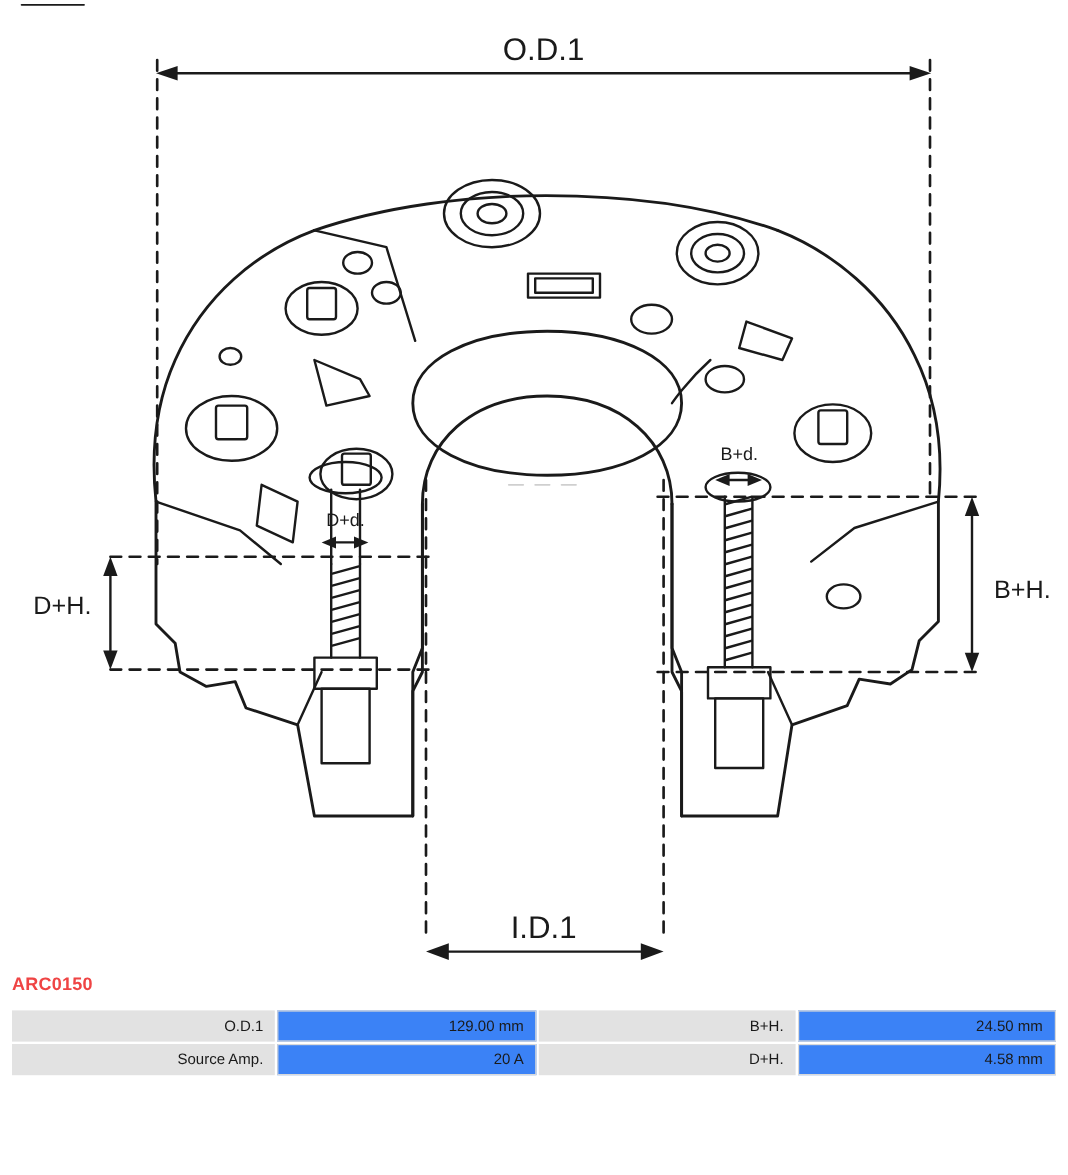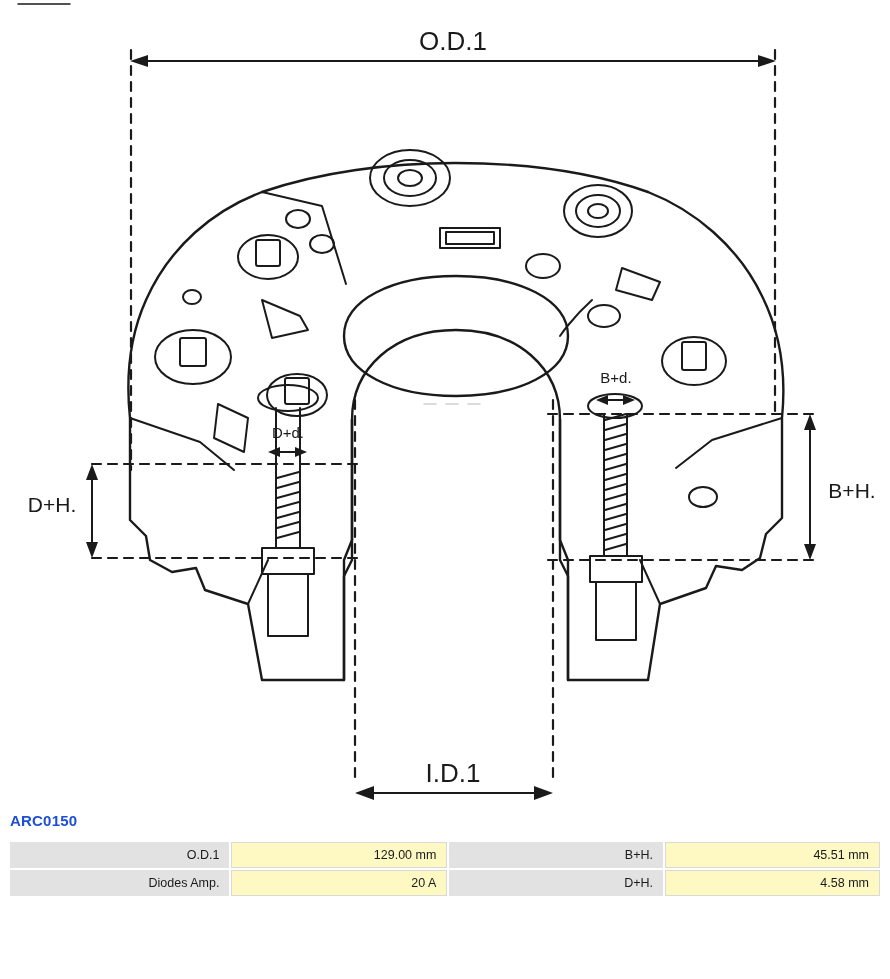--- a/index.html
+++ b/index.html
@@ -56,21 +56,21 @@
     background: #e2e2e2;
     white-space: nowrap;
   }
   #spec-table td.label {
     text-align: right;
     width: 220px;
     color: #1a1a1a;
   }
   #spec-table td.value {
     text-align: right;
-    background: #fef9c3;
+    background: #3b82f6;
     width: 215px;
     border: 1px solid #d9d9d9;
     color: #1a1a1a;
   }
   .tri {
     font-size: 11px;
   }
 </style>
 </head>
 <body>
@@ -234,32 +234,32 @@
         <text id="lbl-od" x="453" y="50" font-size="26" text-anchor="middle">O.D.1</text>
         <text id="lbl-id" x="453" y="782" font-size="26" text-anchor="middle">I.D.1</text>
         <text id="lbl-bh" x="852" y="498" font-size="21" text-anchor="middle">B+H.</text>
         <text id="lbl-dh" x="52" y="512" font-size="21" text-anchor="middle">D+H.</text>
         <text id="lbl-bd" x="616" y="383" font-size="15" text-anchor="middle">B+d.</text>
         <text id="lbl-dd" x="288" y="438" font-size="15" text-anchor="middle">D+d.</text>
       </g>
     </svg>
   </div>
 
-  <div id="part-number" style="color: #1d4ed8;">ARC0150</div>
+  <div id="part-number" style="color: #ef4444;">ARC0150</div>
 
   <table id="spec-table">
     <tbody>
       <tr>
         <td class="label">O.D.1</td>
         <td class="value">129.00 mm</td>
         <td class="label">B+H.</td>
-        <td class="value">45.51 mm</td>
+        <td class="value">24.50 mm</td>
       </tr>
       <tr>
-        <td class="label">Diodes Amp.</td>
+        <td class="label">Source Amp.</td>
         <td class="value">20 A</td>
         <td class="label">D+H.</td>
         <td class="value">4.58 mm</td>
       </tr>
     </tbody>
   </table>
 
 </div>
 
 </body></html>

